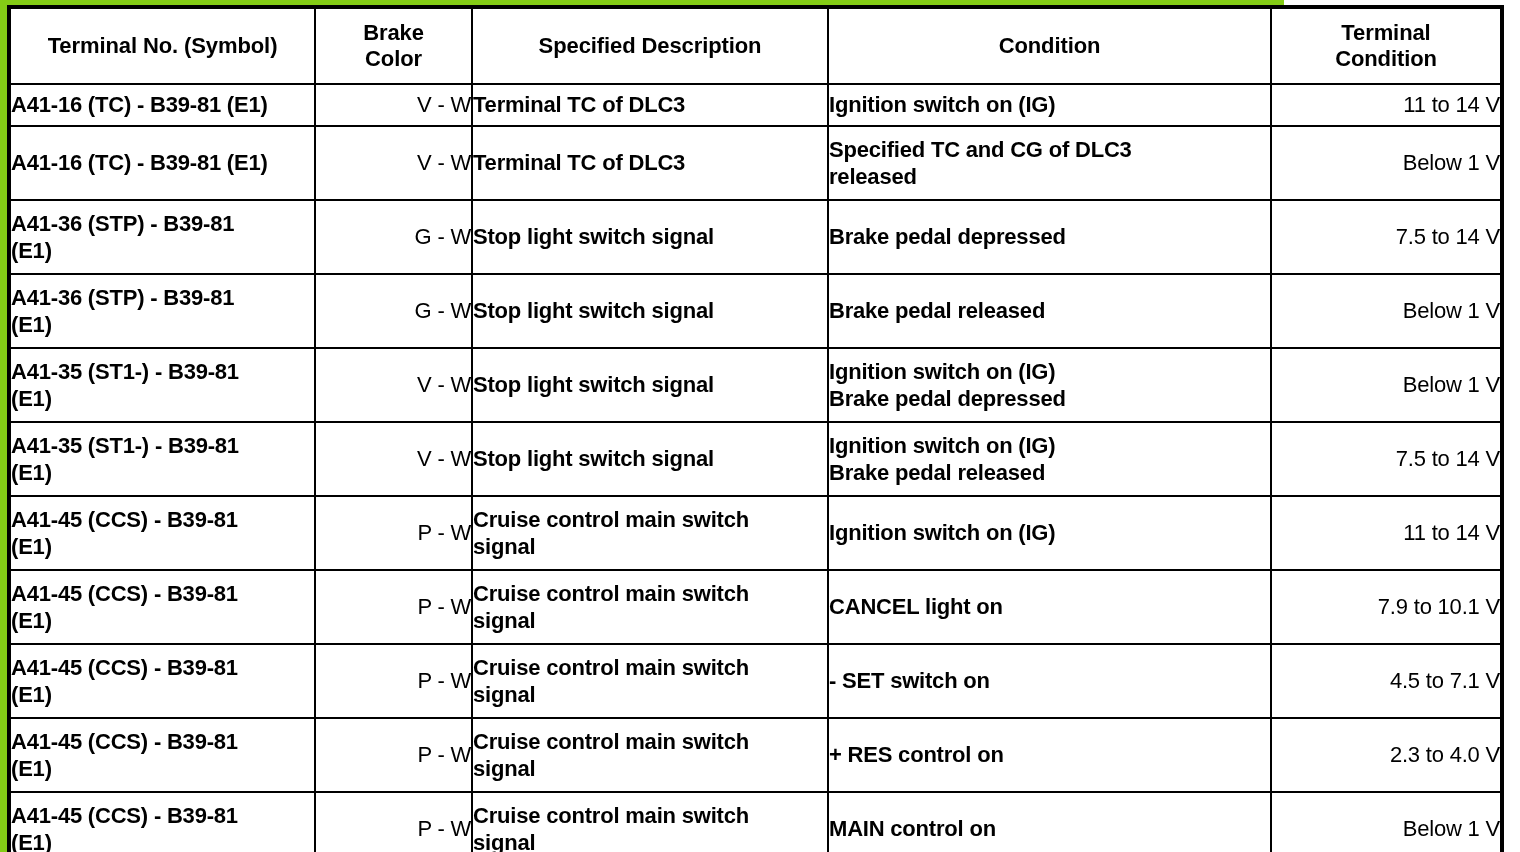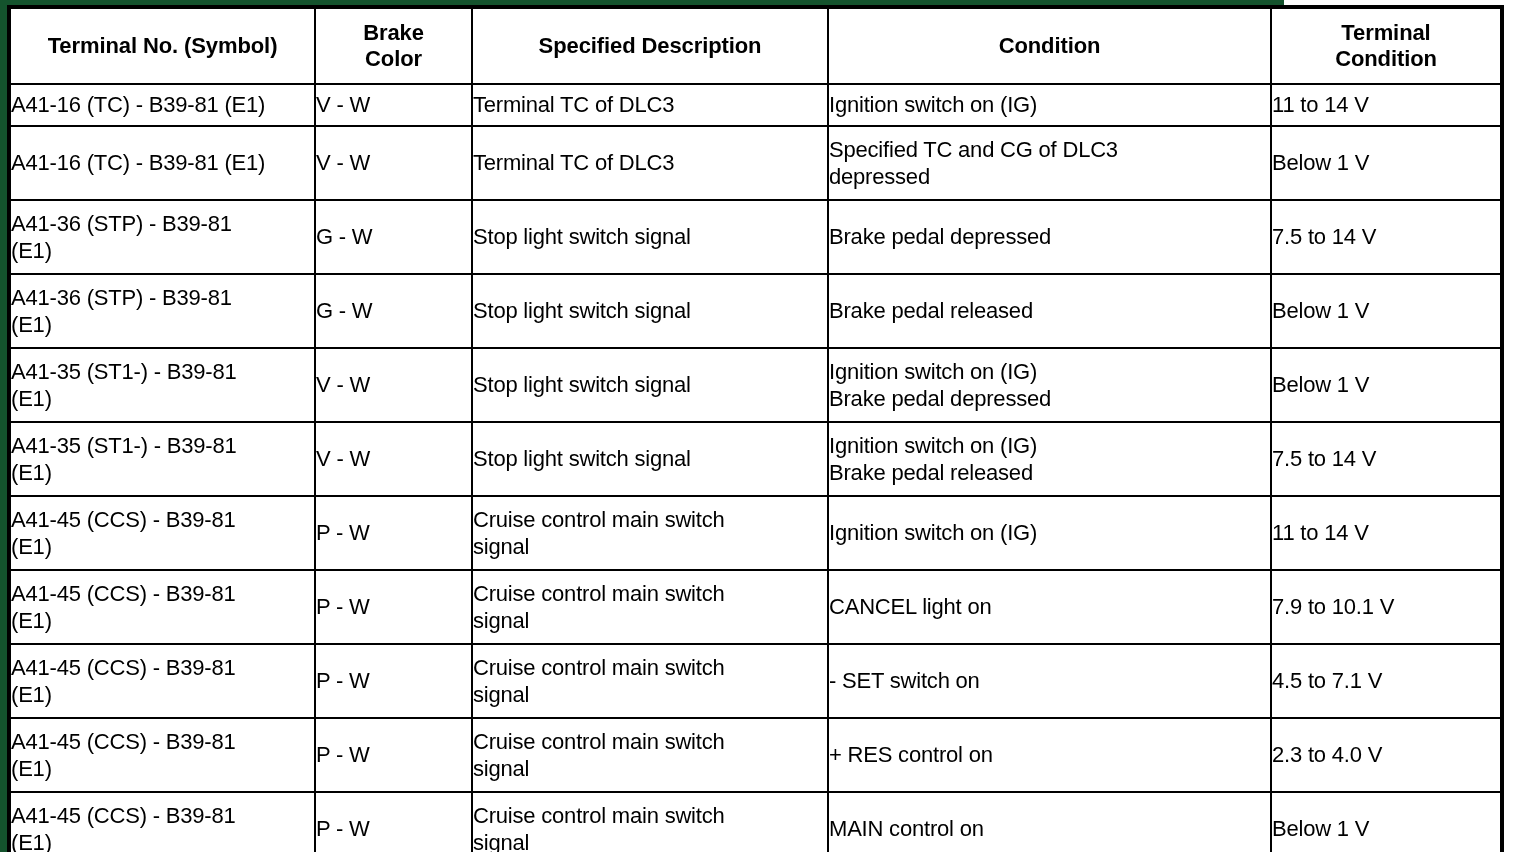--- a/index.html
+++ b/index.html
@@ -12,21 +12,21 @@
     height: 852px;
     font-family: "Liberation Sans", sans-serif;
     color: #000000;
     overflow: hidden;
   }
 
   .sheet {
     position: relative;
     width: 1284px;
     height: 852px;
-    background: #14532d;
+    background: #84cc16;
   }
 
   table.spec-table {
     position: absolute;
     left: 7px;
     top: 5px;
     width: 1493px;
     border-collapse: collapse;
     table-layout: fixed;
     background: #ffffff;
@@ -64,23 +64,24 @@
   
   col.c-terminal  { width: 306px; }
   col.c-wiring    { width: 157px; }
   col.c-desc      { width: 356px; }
   col.c-cond      { width: 443px; }
   col.c-spec      { width: 231px; }
 
   .cell-pad-l {
     padding: 4px 6px 4px 8px;
     text-align: left;
+    font-weight: bold;
   }
   .cell-center {
-    text-align: left;
+    text-align: right;
     padding: 4px 4px;
   }
 
   .lines span {
     display: block;
     white-space: pre;
   }
 
   tr.r-tall td { height: 72px; }
   tr.r-short td { height: 40px; }
@@ -135,21 +136,21 @@
         <tr class="r-tall">
           <td class="lines cell-pad-l">
             <span>A41-16 (TC) - B39-81 (E1)</span>
           </td>
           <td class="cell-center">V - W</td>
           <td class="lines cell-pad-l">
             <span>Terminal TC of DLC3</span>
           </td>
           <td class="lines cell-pad-l">
             <span>Specified TC and CG of DLC3</span>
-            <span>depressed</span>
+            <span>released</span>
           </td>
           <td class="cell-center">Below 1 V</td>
         </tr>
         <tr class="r-tall">
           <td class="lines cell-pad-l">
             <span>A41-36 (STP) - B39-81</span>
             <span>(E1)</span>
           </td>
           <td class="cell-center">G - W</td>
           <td class="lines cell-pad-l">

